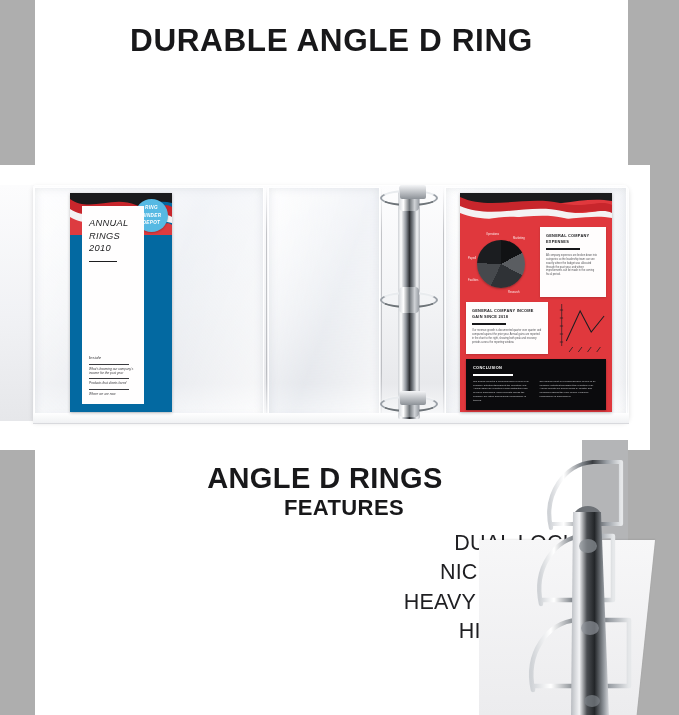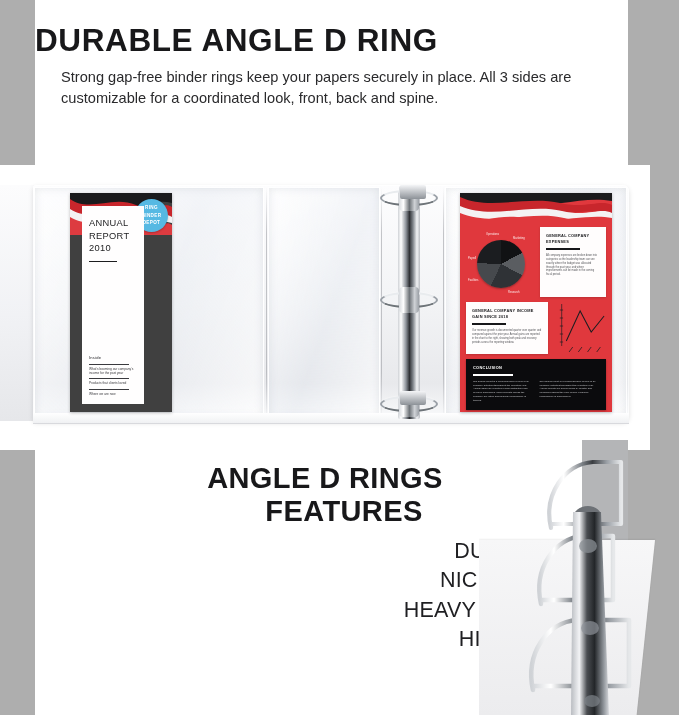--- a/index.html
+++ b/index.html
@@ -11,21 +11,21 @@
     overflow: hidden;
   }
   .stage { position: absolute; inset: 0; background: #ffffff; }
 
   
   .gray-bar { position: absolute; top: 0; bottom: 0; background: #aeaeae; }
   .gray-bar.left  { left: 0;  width: 35px; }
   .gray-bar.right { right: 0; width: 51px; }
 
   
-  .headline-block { position: absolute; left: 35px; right: 51px; top: 24px; text-align: left; }
+  .headline-block { position: absolute; left: 35px; right: 51px; top: 24px; text-align: center; }
   .headline {
     font-size: 31.5px; font-weight: bold; letter-spacing: 0.6px;
     color: #18181a; line-height: 1.06; white-space: nowrap;
   }
   .subhead {
     margin-top: 10px; font-size: 14.6px; color: #2a2a2c;
     line-height: 1.42; padding: 0 26px;
   }
 
   
@@ -68,22 +68,23 @@
     border: 1px solid rgba(255,255,255,.9);
     box-shadow: inset 0 0 8px rgba(160,168,180,.28);
   }
   .pocket-sheen.l { left: 34px; top: 22px; width: 230px; height: 232px; }
   .pocket-sheen.m { left: 268px; top: 22px; width: 112px; height: 232px; }
   .pocket-sheen.r { left: 445px; top: 22px; width: 182px; height: 232px; }
 
   
   .insert-left {
     position: absolute; left: 70px; top: 28px; width: 102px; height: 219px;
-    background: #404040; overflow: hidden;
+    background: #0369a1; overflow: hidden;
     box-shadow: 0 1px 3px rgba(0,0,0,.25);
+    font-style: italic;
   }
   .insert-left .waves { position: absolute; left:0; top:0; width:100%; height:42px; overflow:hidden; }
   .insert-left .waves svg { display:block; width:100%; height:100%; }
   .ar-panel {
     position: absolute; left: 12px; top: 13px; width: 62px; bottom: 8px;
     background: #fffefe;
     display: flex; flex-direction: column;
     padding: 11px 6px 8px 7px;
   }
   .ar-title {
@@ -176,21 +177,21 @@
     box-shadow: 0 1px 2px rgba(0,0,0,.3);
   }
   .conclusion .c-title { font-size: 3.9px; font-weight: bold; color: #fdfdfd; letter-spacing: .3px; }
   .conclusion .c-bar { width: 40px; height: 2.3px; background: #ffffff; margin: 3.5px 0 4px; }
   .conclusion .cols { display: flex; gap: 7px; }
   .conclusion .cols div { flex: 1; font-size: 2.5px; color: #c9cacd; line-height: 1.5; }
 
   
   .features { position: absolute; left: 22px; right: 51px; top: 462px; text-align: center; }
   .feat-h1 { font-size: 29px; font-weight: bold; color: #18181a; letter-spacing: .4px; line-height: 1.14; }
-  .feat-h2 { font-size: 29px; font-weight: bold; color: #18181a; letter-spacing: .4px; line-height: 1.14; margin-left: 38px; }
+  .feat-h2 { font-size: 22px; font-weight: bold; color: #18181a; letter-spacing: .4px; line-height: 1.14; margin-left: 38px; }
   .feat-list { margin-top: 9px; }
   .feat-item {
     font-size: 21.5px; color: #1f1f22; letter-spacing: .2px; line-height: 1.36;
     text-align: right; padding-right: 12px;
   }
 
   
   .closeup { position: absolute; right: 0; bottom: 0; width: 200px; height: 275px; overflow: hidden; }
   .closeup .backdrop-gray {
     position: absolute; right: 51px; top: 0; width: 46px; height: 108px; background: #b4b5b7;
@@ -206,21 +207,20 @@
 </head>
 <body>
 
 <div class="stage">
 
   <div class="gray-bar left"></div>
   <div class="gray-bar right"></div>
 
   <div class="headline-block">
     <div class="headline">DURABLE ANGLE D RING</div>
-    <div class="subhead">Strong gap-free binder rings keep your papers securely in place. All 3 sides are customizable for a coordinated look, front, back and spine.</div>
   </div>
 
   <div class="binder-photo">
     <div class="binder-bg"></div>
     <div class="binder-body-ext"></div>
     <div class="binder-body"></div>
     <div class="pocket-sheen l"></div>
     <div class="pocket-sheen m"></div>
     <div class="pocket-sheen r"></div>
     <div class="crease c1"></div>
@@ -237,21 +237,21 @@
           <path d="M0,24 C24,38 46,20 70,30 C88,38 95,26 102,32 L102,42 L0,42 Z" fill="#dd3b40"></path>
         </svg>
       </div>
       <div class="logo-badge">
         <span>RING</span>
         <span>BINDER</span>
         <span>DEPOT</span>
       </div>
       <div class="ar-panel">
         <div class="ar-title">ANNUAL</div>
-        <div class="ar-title">REPORT</div>
+        <div class="ar-title">RINGS</div>
         <div class="ar-title">2010</div>
         <div class="ar-rule"></div>
         <div class="ar-inside-wrap">
           <div class="ar-inside-label">Inside</div>
           <div class="ar-line"></div>
           <div class="ar-item">What's booming our company's income for the past year</div>
           <div class="ar-line"></div>
           <div class="ar-item">Products that clients loved</div>
           <div class="ar-line"></div>
           <div class="ar-item">Where we are now</div>

